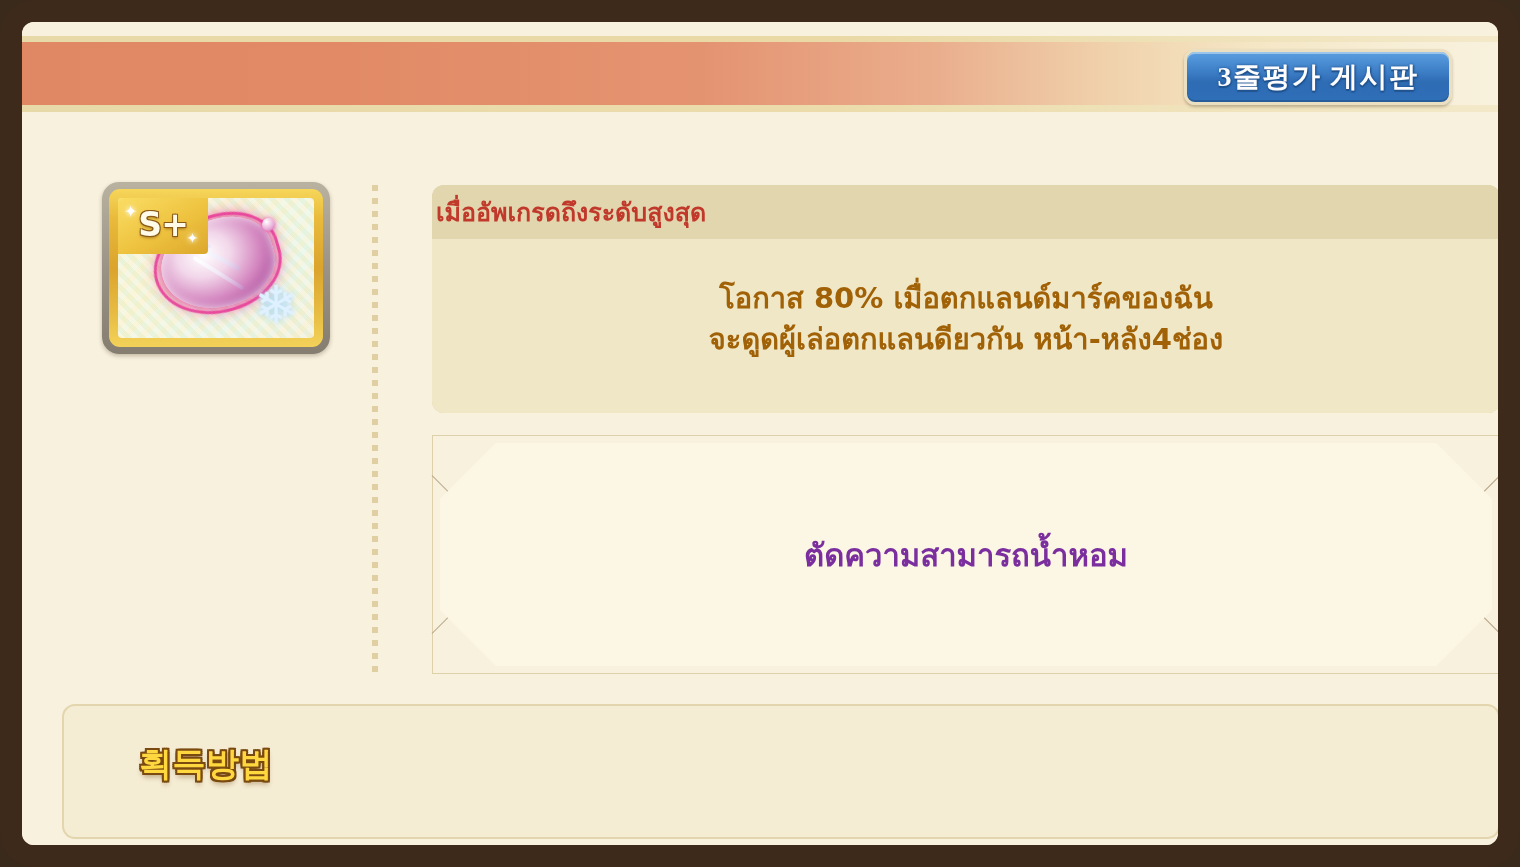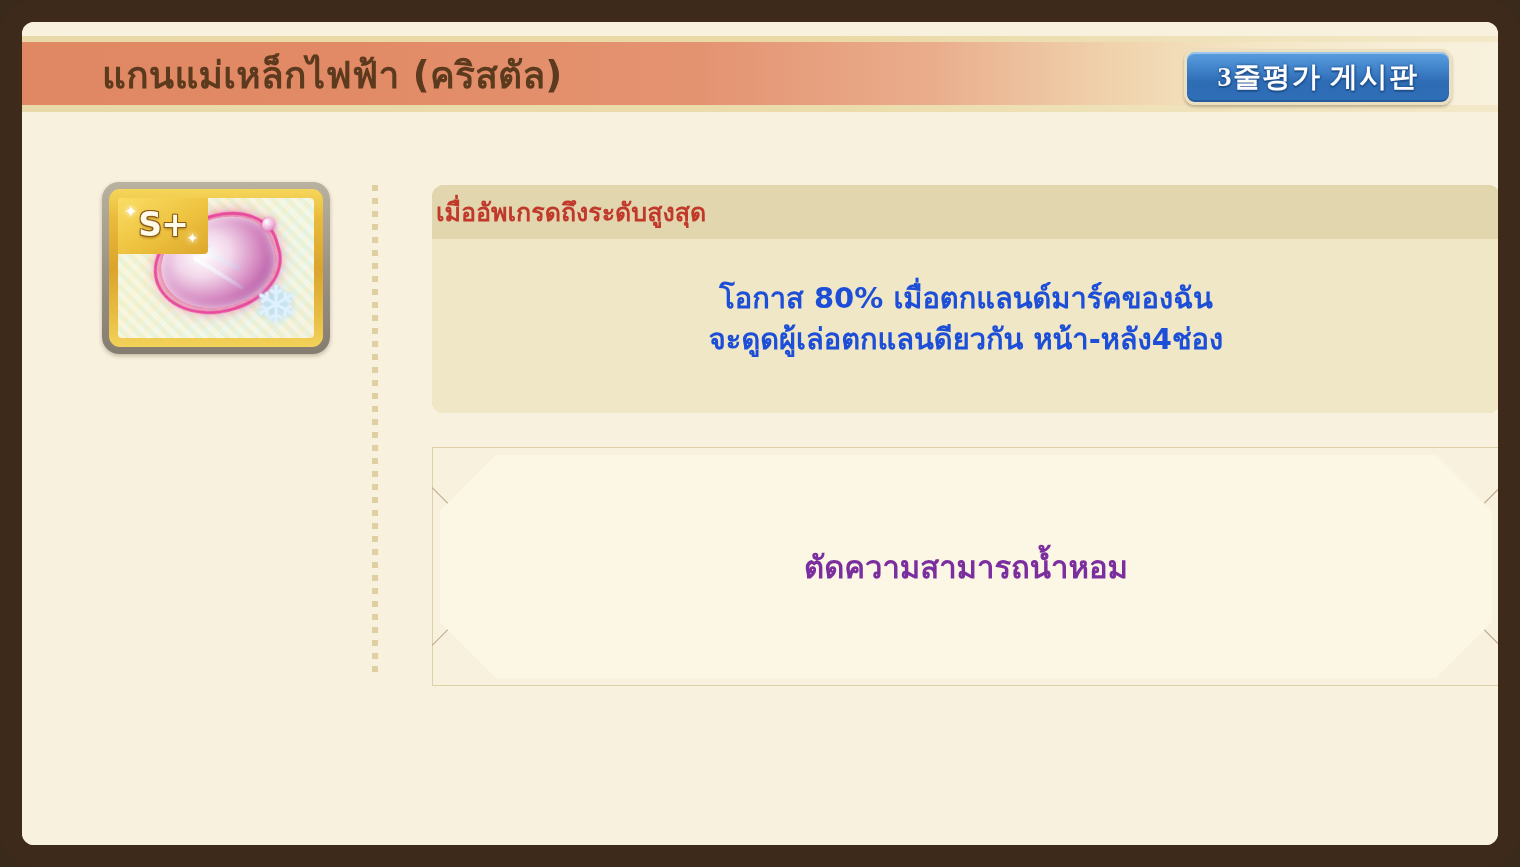--- a/index.html
+++ b/index.html
@@ -277,34 +277,33 @@
     background: #f0e7c6;
     display: flex;
     flex-direction: column;
     align-items: center;
     justify-content: center;
     padding-bottom: 14px;
   }
   .effect-line {
     font-size: 29px;
     font-weight: 700;
-    color: #1d4ed8;
+    color: #a16207;
     line-height: 1.42;
     white-space: nowrap;
     text-align: center;
   }
 
   
   .note-panel {
     position: absolute;
     left: 410px;
     top: 413px;
     width: 1068px;
     height: 239px;
-    margin-top: 12px;
   }
   .note-panel-outline {
     position: absolute;
     left: 0; top: 0;
     width: 100%;
     height: 100%;
     border: 1px solid #ded0ab;
     background: transparent;
   }
   .note-panel-inner {
@@ -376,21 +375,20 @@
 <body>
 
 <div id="app-root">
   <div class="outer-frame">
     <div class="inner-surface">
 
       <div class="header-wrap">
         <div class="header-rule-top"></div>
         <div class="header-band"></div>
         <div class="header-rule-bottom"></div>
-        <div class="header-title">แกนแม่เหล็กไฟฟ้า (คริสตัล)</div>
       </div>
 
       <div class="board-button">
         <span class="board-button-label">3줄평가 게시판</span>
       </div>
 
       <div class="item-icon">
         <div class="item-icon-gold">
           <div class="item-icon-art">
             <div class="crystal-body"></div>
@@ -425,16 +423,19 @@
         <div class="note-panel-outline"></div>
         <div class="note-bevel bevel-tl"></div>
         <div class="note-bevel bevel-tr"></div>
         <div class="note-bevel bevel-bl"></div>
         <div class="note-bevel bevel-br"></div>
         <div class="note-panel-inner">
           <div class="note-text">ตัดความสามารถน้ำหอม</div>
         </div>
       </div>
 
+      <div class="acquire-panel">
+        <div class="acquire-title">획득방법</div>
+      </div>
 
     </div>
   </div>
 </div>
 
 </body></html>

